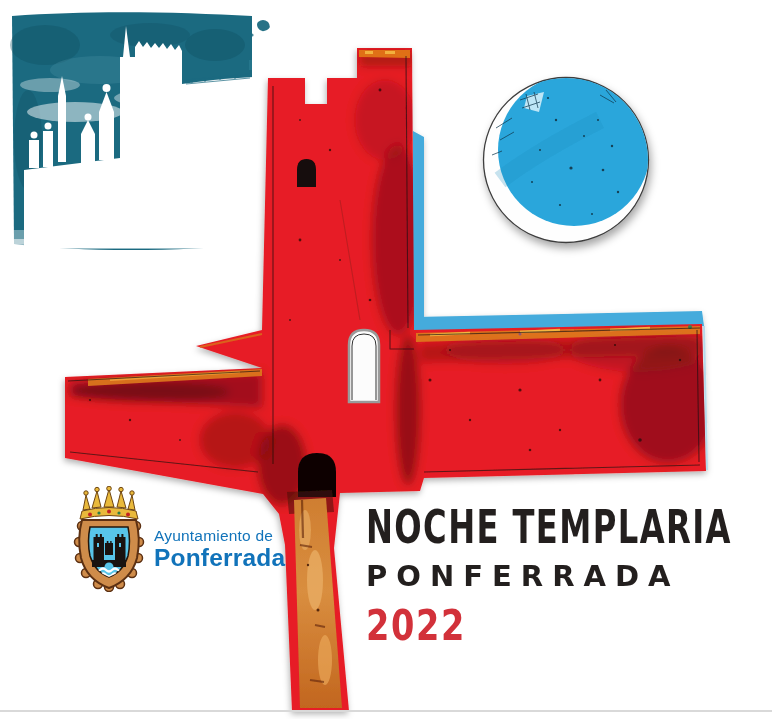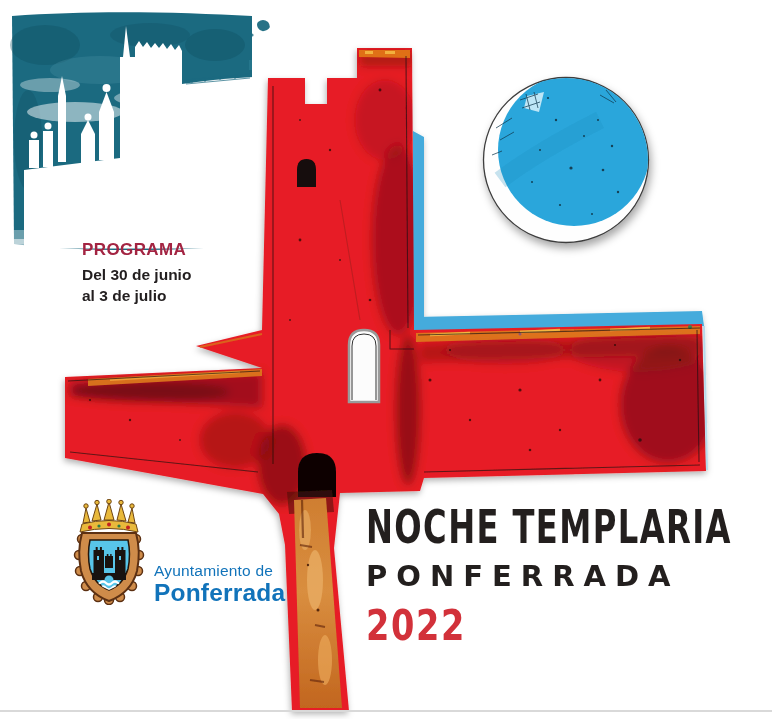--- a/index.html
+++ b/index.html
@@ -6,21 +6,21 @@
   .page{
     position:relative;width:772px;height:719px;background:#ffffff;overflow:hidden;
     font-family:"Liberation Sans",sans-serif;
   }
   .art{position:absolute;left:0;top:0;width:772px;height:719px;}
   
   .program{position:absolute;left:82px;top:240px;}
   .program-label{font-size:17px;font-weight:800;color:#a32442;letter-spacing:.4px;margin:0 0 4px 0;}
   .program-dates{font-size:15.5px;font-weight:700;color:#221e1f;line-height:21px;}
   
-  .logo-row{position:absolute;left:70px;top:499px;display:flex;align-items:flex-end;}
+  .logo-row{position:absolute;left:70px;top:486px;display:flex;align-items:flex-start;}
   .crest{width:78px;height:106px;flex:0 0 auto;}
   .muni-text{margin-left:6px;margin-top:42px;color:#1173ba;line-height:1.02;}
   .muni-line1{font-size:15.5px;font-weight:400;letter-spacing:.2px;}
   .muni-line2{font-size:24.5px;font-weight:700;letter-spacing:.2px;margin-top:1px;}
   
   .title-block{position:absolute;left:366px;top:504px;font-family:"DejaVu Sans",sans-serif;}
   .title-main{display:inline-block;font-size:46px;font-weight:800;color:#231f1e;
     letter-spacing:2px;line-height:1;transform:scaleX(.70);transform-origin:0 0;white-space:nowrap;}
   .title-sub{font-size:29px;font-weight:700;color:#231f1e;letter-spacing:9px;line-height:1;margin-top:12px;white-space:nowrap;}
   .title-year{display:inline-block;font-size:42px;font-weight:800;color:#d2313a;
@@ -206,27 +206,20 @@
             <circle cx="548" cy="98" r="1.1"></circle>
             <circle cx="618" cy="192" r="1.2"></circle>
           <circle cx="571" cy="168" r="1.6"></circle>
             <circle cx="540" cy="150" r="1"></circle>
             <circle cx="598" cy="120" r="1"></circle>
         </g>
       </g>
     </g>
   </svg>
 
-  <div class="program">
-    <div class="program-label">PROGRAMA</div>
-    <div class="program-dates">
-      <div>Del 30 de junio</div>
-      <div>al 3 de julio</div>
-    </div>
-  </div>
 
   <div class="logo-row">
     <svg class="crest" viewBox="0 0 78 106" aria-hidden="true">
       <defs>
         <clipPath id="crestField">
           <path d="M20,41 L58,41 Q61,55 58,70 Q53,86 39,91 Q25,86 20,70 Q17,55 20,41 Z"></path>
         </clipPath>
       </defs>
 
       <g stroke="#6d4412" stroke-width="1" fill="#e9b93b">

